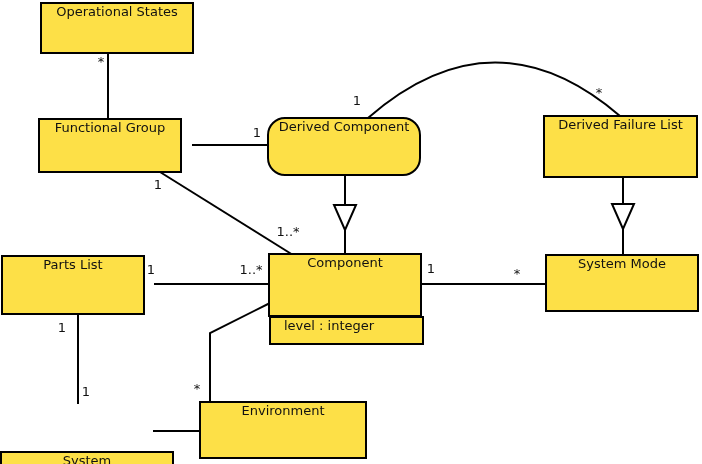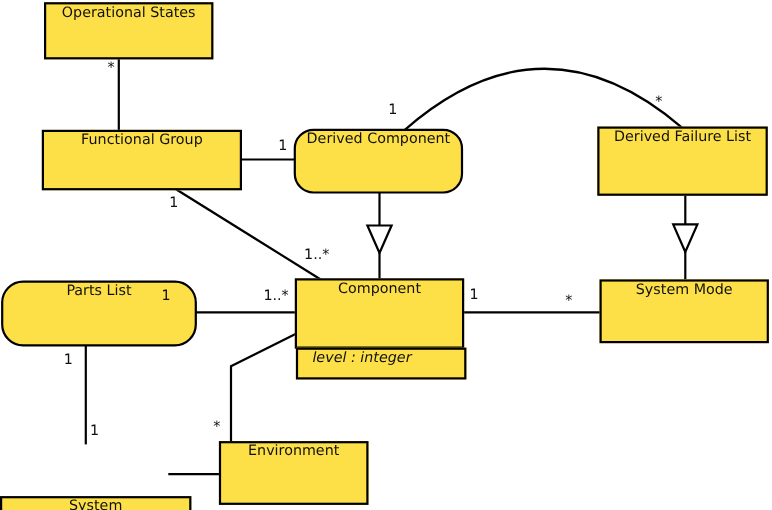--- a/index.html
+++ b/index.html
@@ -21,21 +21,20 @@
     background: #fde047;
     border: 2.5px solid #000000;
     box-sizing: border-box;
     display: flex; align-items: flex-start; justify-content: center;
     font-size: 13px;
     white-space: nowrap;
   }
   .cls.attr {
     justify-content: flex-start;
     padding-left: 13px;
-    font-style: italic;
   }
   .mult {
     position: absolute; z-index: 2;
     font-size: 13px;
     line-height: 16px;
     transform: translate(-50%, -50%);
     white-space: nowrap;
   }
 </style>
 </head>
@@ -62,52 +61,52 @@
     <g stroke="#000000" stroke-width="2" fill="#ffffff">
       <polygon points="334,205 356,205 345,230"></polygon>
       <polygon points="612,204 634,204 623,229"></polygon>
     </g>
   </svg>
 
   <div class="cls" style="left:40px;  top:2px;   width:154px; height:52px;">
     <span>Operational States</span>
   </div>
 
-  <div class="cls" style="left:38px;  top:118px; width:182px; height:55px;">
+  <div class="cls" style="left:38px;  top:118px; width:144px; height:55px;">
     <span>Functional Group</span>
   </div>
 
   <div class="cls" style="left:267px; top:117px; width:154px; height:59px;border-radius:18px;">
     <span>Derived Component</span>
   </div>
 
   <div class="cls" style="left:543px; top:115px; width:155px; height:63px;">
     <span>Derived Failure List</span>
   </div>
 
-  <div class="cls" style="left:1px;   top:255px; width:178px; height:60px;border-radius:20px;">
+  <div class="cls" style="left:1px;   top:255px; width:144px; height:60px;">
     <span>Parts List</span>
   </div>
 
   <div class="cls" style="left:268px; top:253px; width:154px; height:64px;">
     <span>Component</span>
   </div>
   <div class="cls attr" style="left:269px; top:316px; width:155px; height:29px;">
     <span>level : integer</span>
   </div>
 
   <div class="cls" style="left:545px; top:254px; width:154px; height:58px;">
     <span>System Mode</span>
   </div>
 
   <div class="cls" style="left:0px;   top:403px; width:174px; height:58px;margin-top:48px;">
     <span>System</span>
   </div>
 
-  <div class="cls" style="left:199px; top:401px; width:136px; height:58px;">
+  <div class="cls" style="left:199px; top:401px; width:168px; height:58px;">
     <span>Environment</span>
   </div>
 
   <span class="mult" style="left:101px; top:62px;">*</span>
   <span class="mult" style="left:257px; top:133px;">1</span>
   <span class="mult" style="left:357px; top:101px;">1</span>
   <span class="mult" style="left:599px; top:93px;">*</span>
   <span class="mult" style="left:158px; top:185px;">1</span>
   <span class="mult" style="left:288px; top:232px;">1..*</span>
   <span class="mult" style="left:151px; top:270px;">1</span>

